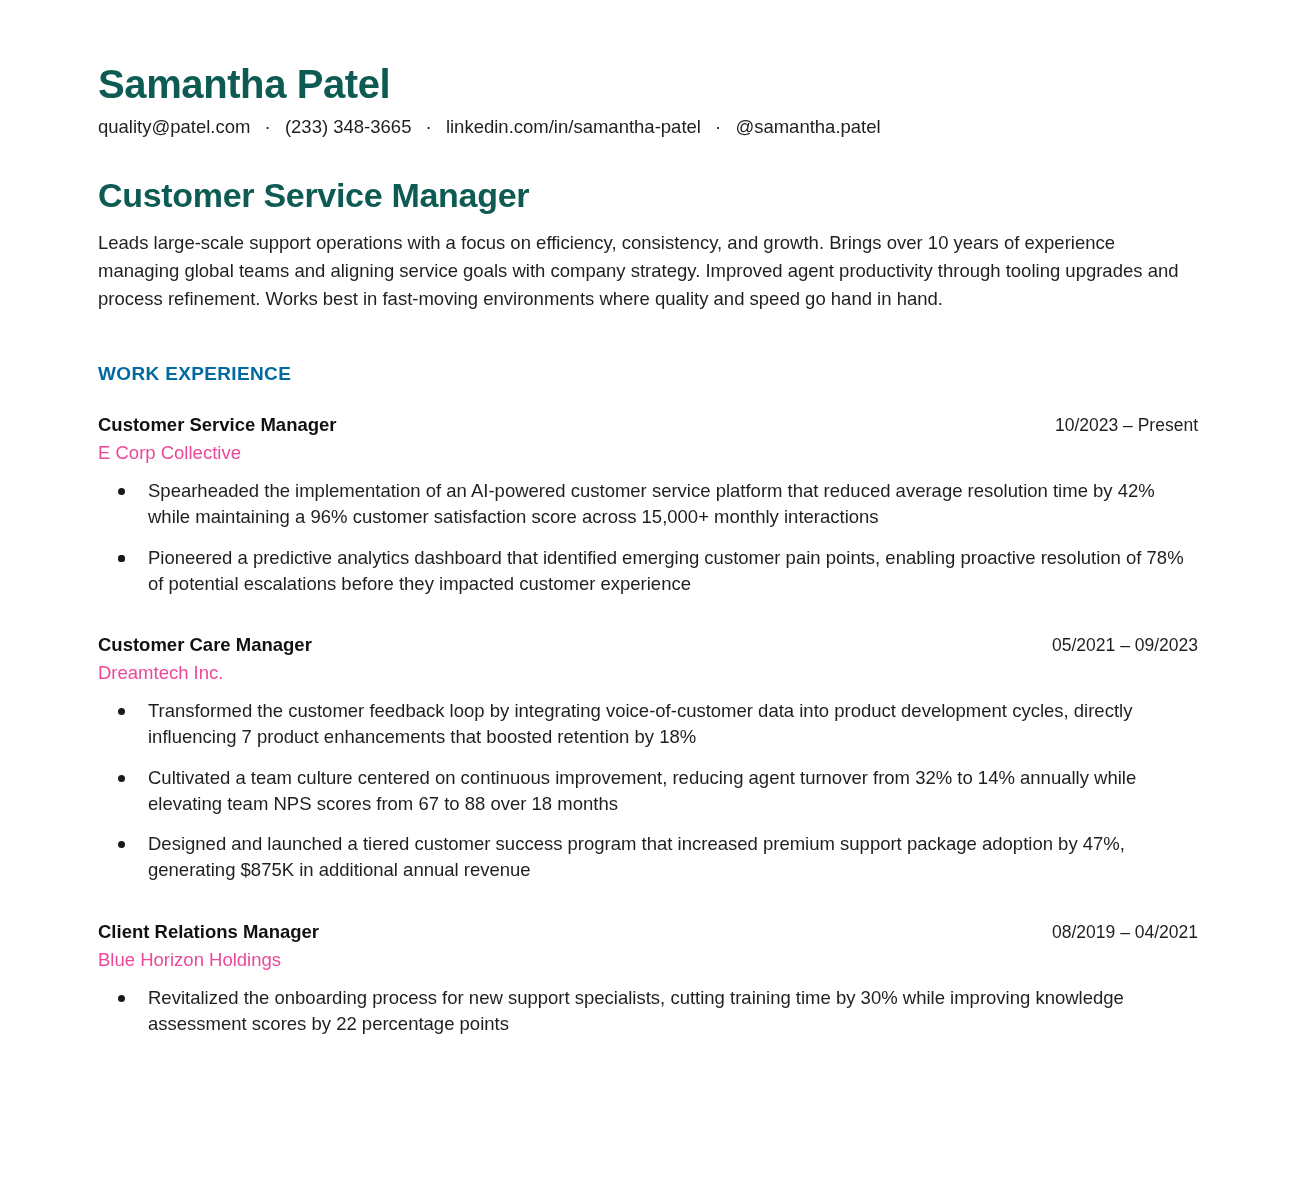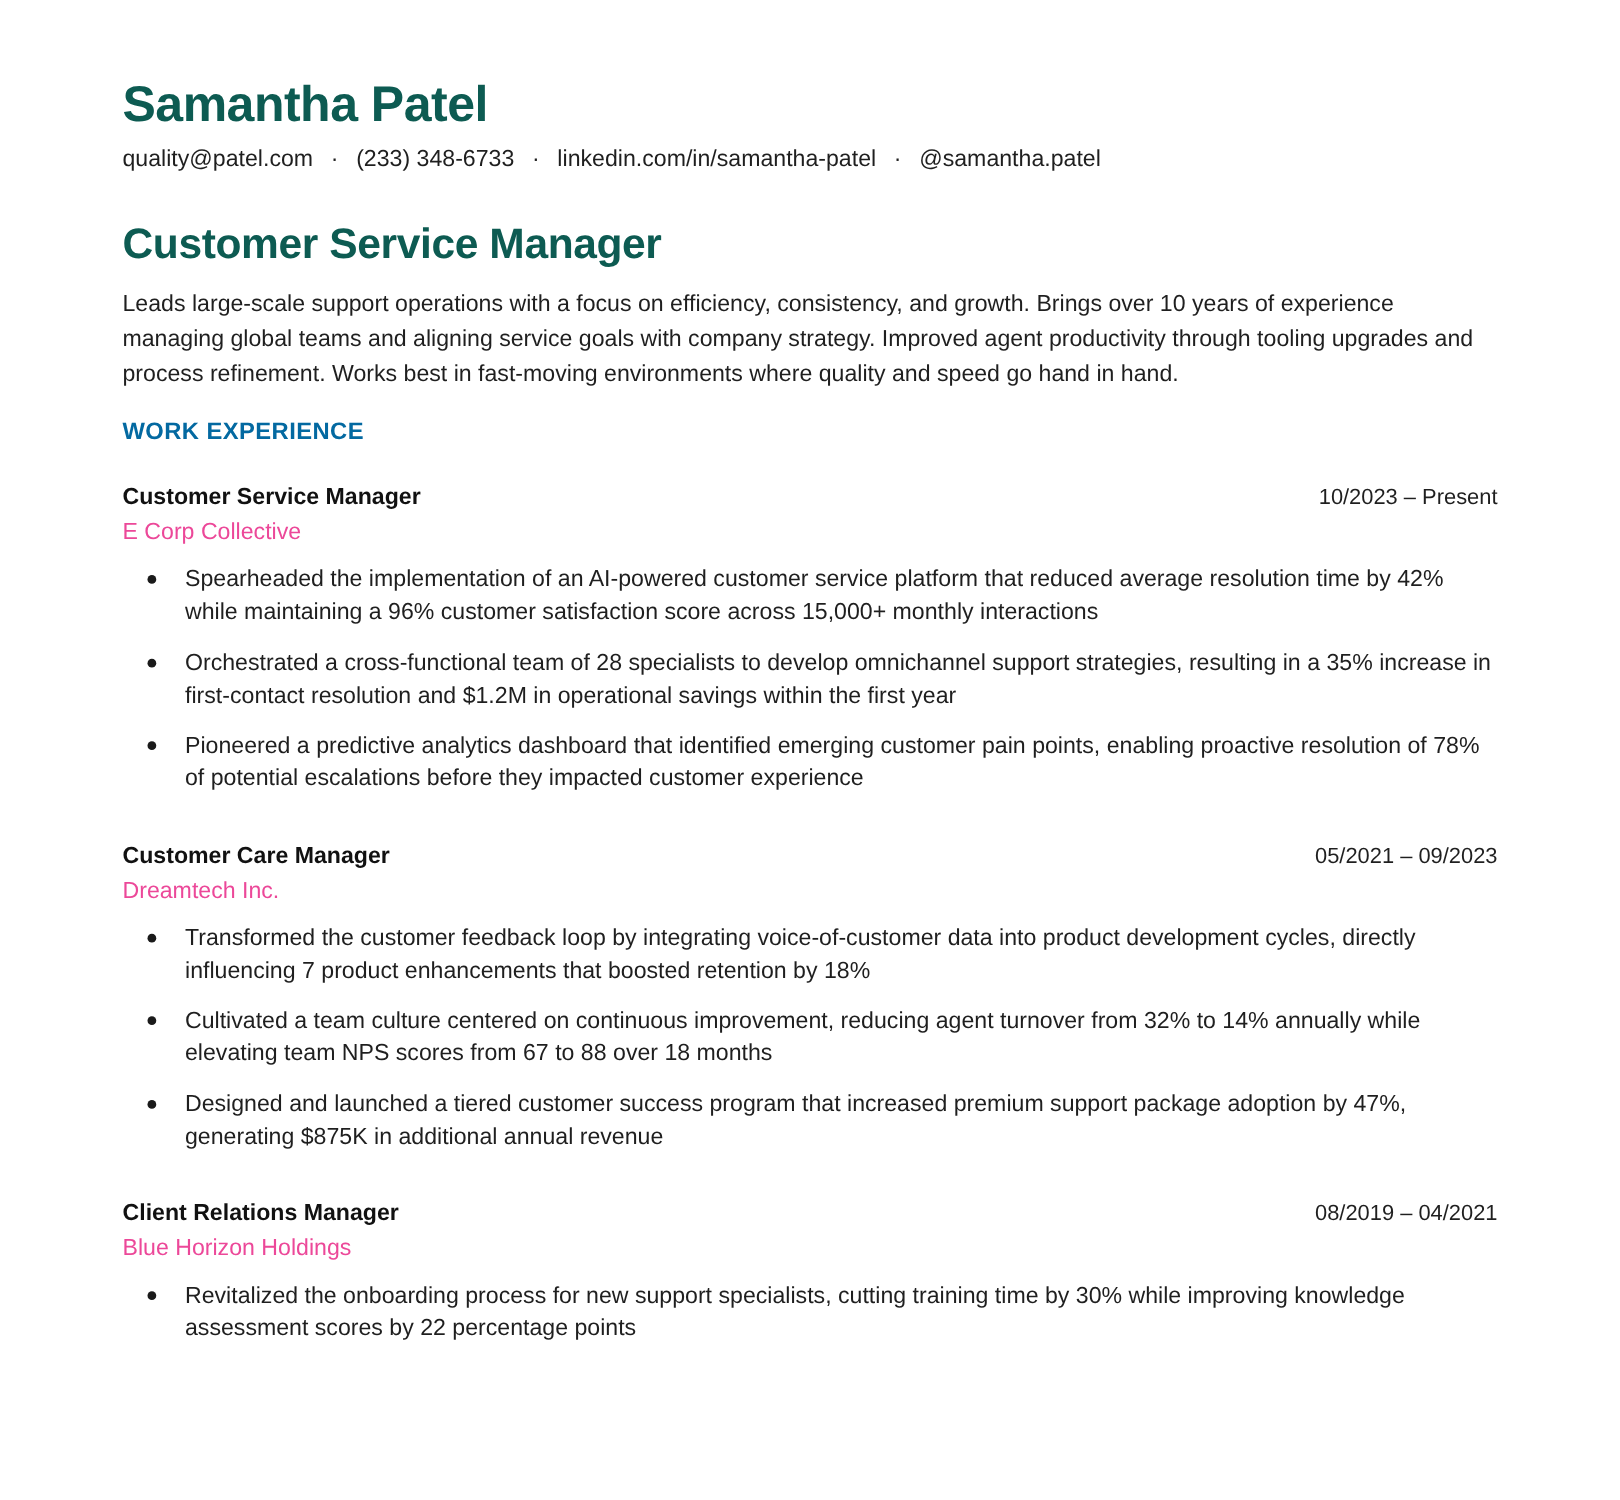--- a/index.html
+++ b/index.html
@@ -58,21 +58,21 @@
     letter-spacing: -0.3px;
     color: #0d5b52;
     line-height: 1.15;
     margin: 0 0 14px 0;
   }
 
   .summary {
     font-size: 18.5px;
     line-height: 1.52;
     color: #1f1f1f;
-    margin: 0 0 22px 0;
+    margin: 0 0 50px 0;
     max-width: 1100px;
   }
 
   
   .section-heading {
     font-size: 19px;
     font-weight: 700;
     letter-spacing: 0.35px;
     color: #0369a1;
     text-transform: uppercase;
@@ -148,21 +148,21 @@
 <body>
 
 <div class="page">
   <div class="content">
 
     <h1 class="name">Samantha Patel</h1>
 
     <div class="contact-line">
       <span>quality@patel.com</span>
       <span class="contact-sep">·</span>
-      <span>(233) 348-6733</span>
+      <span>(233) 348-3665</span>
       <span class="contact-sep">·</span>
       <span>linkedin.com/in/samantha-patel</span>
       <span class="contact-sep">·</span>
       <span>@samantha.patel</span>
     </div>
 
     <h2 class="job-title-heading">Customer Service Manager</h2>
 
     <p class="summary">Leads large-scale support operations with a focus on efficiency, consistency, and growth. Brings over 10 years of experience managing global teams and aligning service goals with company strategy. Improved agent productivity through tooling upgrades and process refinement. Works best in fast-moving environments where quality and speed go hand in hand.</p>
 
@@ -174,21 +174,20 @@
         <span class="job-dates">10/2023 – Present</span>
       </div>
       <div class="job-company">E Corp Collective</div>
       <ul class="bullets">
         <li class="bullet">
           <span class="bullet-dot"></span>
           <span>Spearheaded the implementation of an AI-powered customer service platform that reduced average resolution time by 42% while maintaining a 96% customer satisfaction score across 15,000+ monthly interactions</span>
         </li>
         <li class="bullet">
           <span class="bullet-dot"></span>
-          <span>Orchestrated a cross-functional team of 28 specialists to develop omnichannel support strategies, resulting in a 35% increase in first-contact resolution and $1.2M in operational savings within the first year</span>
         </li>
         <li class="bullet">
           <span class="bullet-dot"></span>
           <span>Pioneered a predictive analytics dashboard that identified emerging customer pain points, enabling proactive resolution of 78% of potential escalations before they impacted customer experience</span>
         </li>
       </ul>
     </div>
 
     <div class="job">
       <div class="job-head">

